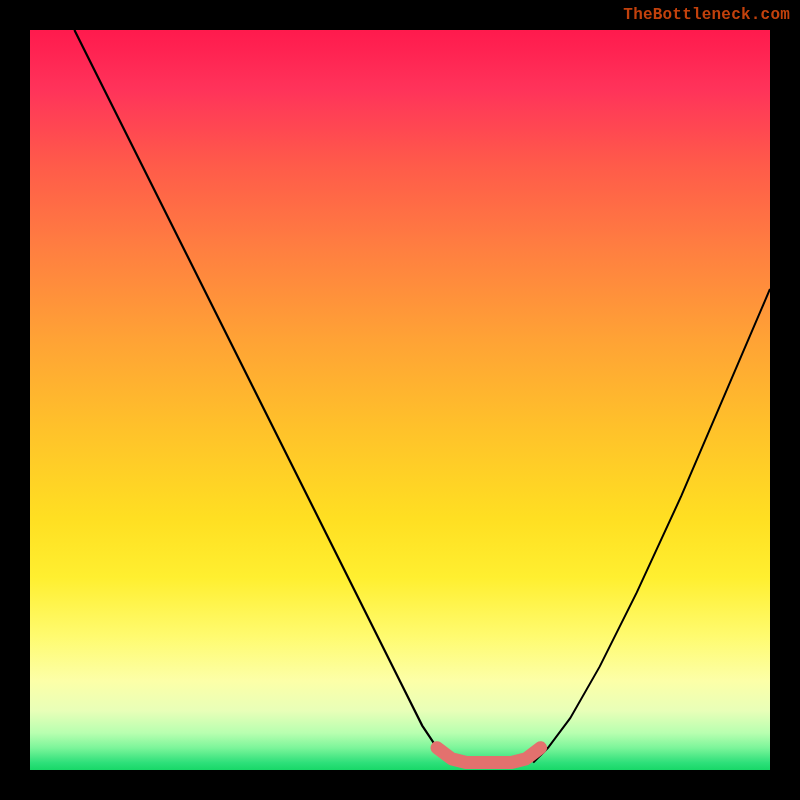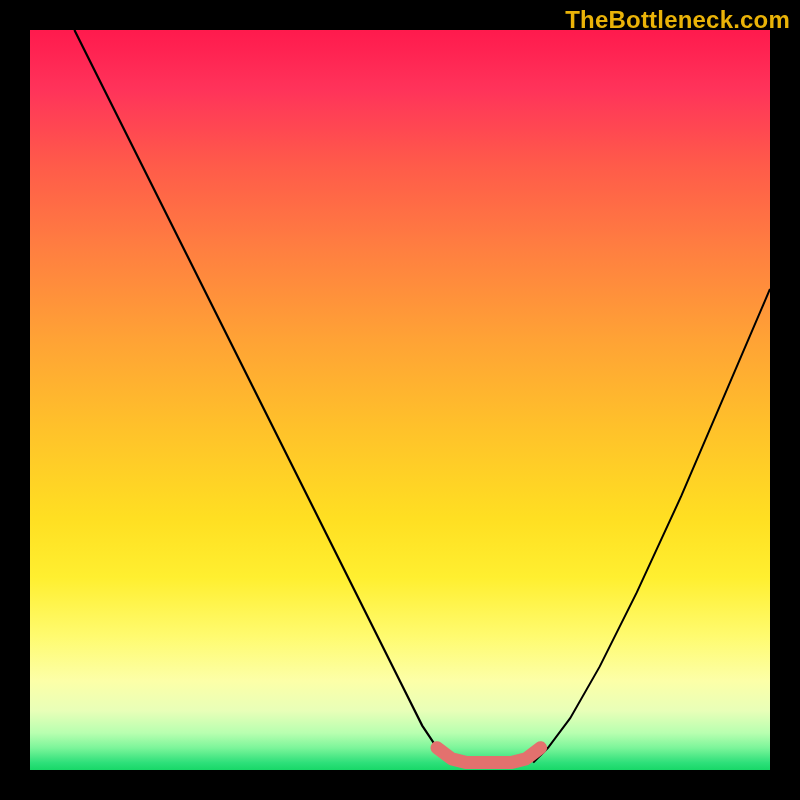--- a/index.html
+++ b/index.html
@@ -43,25 +43,26 @@
       #b8ffb0 95%,
       #7cf59a 97%,
       #2ee07a 99%,
       #18d868 100%
     );
   }
   .watermark {
     position: absolute;
     top: 6px;
     right: 10px;
-    color: #eab308;
-    font-size: 24px;
+    color: #c2410c;
+    font-size: 16px;
     font-weight: 600;
     letter-spacing: 0.2px;
     user-select: none;
+    font-family: Liberation Mono, monospace;
   }
   svg.curves {
     position: absolute;
     left: 0; top: 0;
     width: 100%;
     height: 100%;
   }
 </style>
 </head>
 <body>

